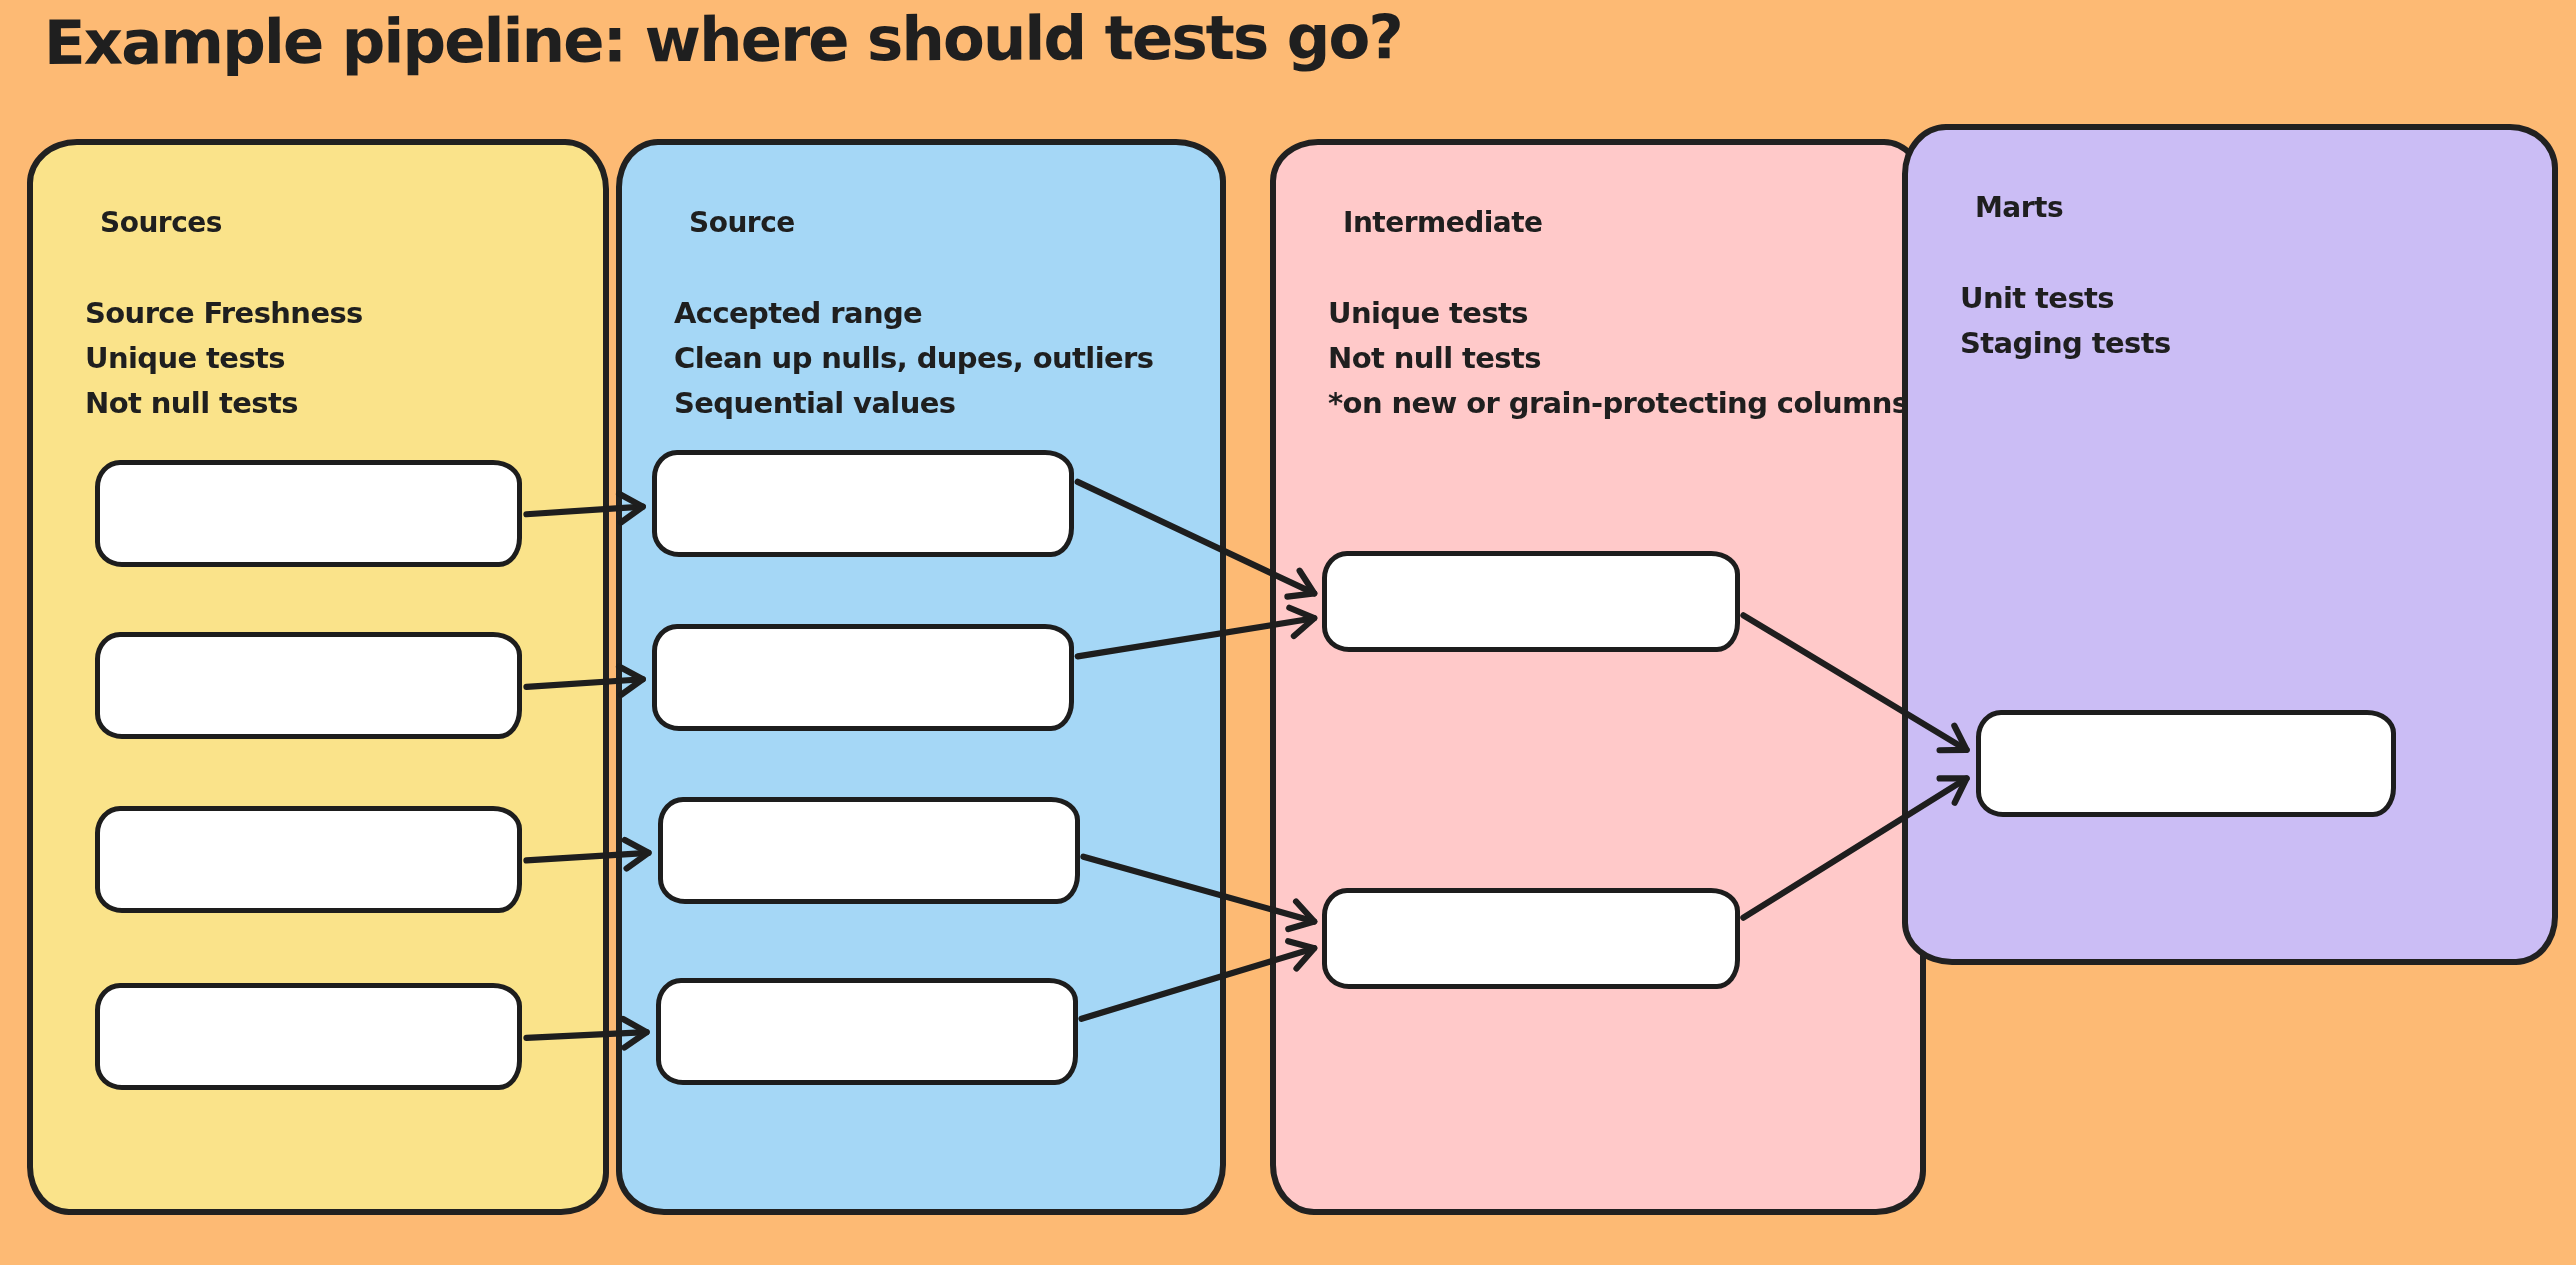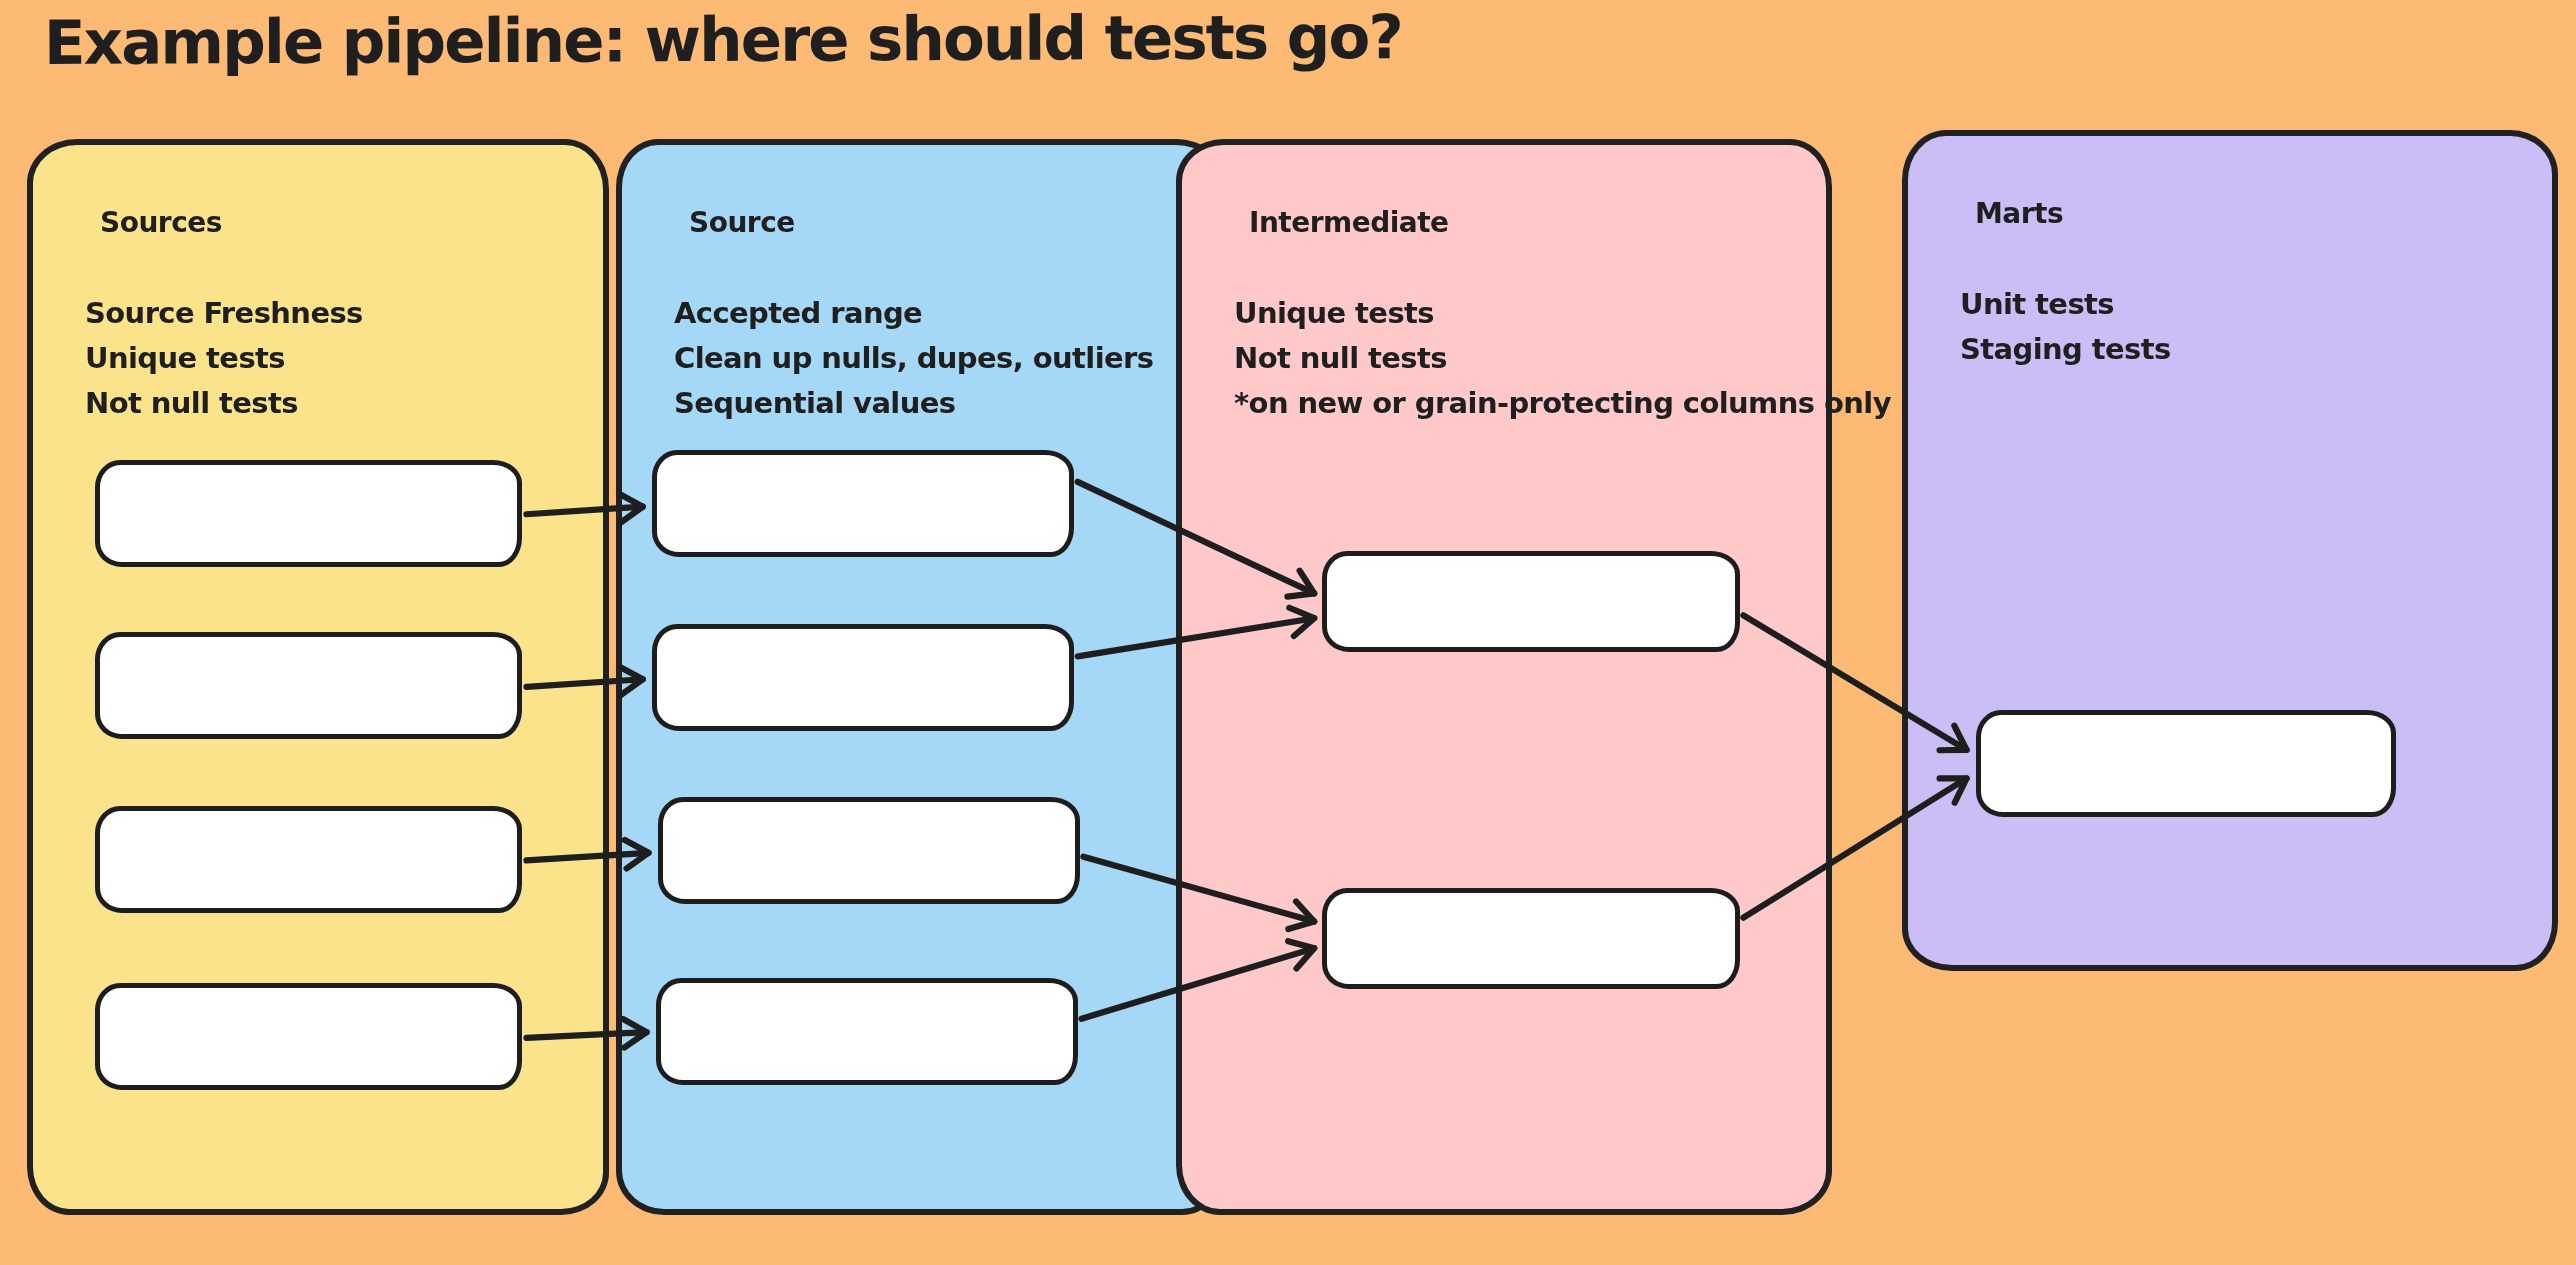--- a/index.html
+++ b/index.html
@@ -29,22 +29,22 @@
   }
   .col {
     position: absolute;
     box-sizing: border-box;
     border: 6.7px solid #212121;
     border-radius: 46px;
     padding: 46px 38px 0 52px;
   }
   .col-sources      { left: 27px;   top: 139px; width: 582px; height: 1076px; border-radius: 50px 44px 48px 42px / 44px 50px 42px 48px; }
   .col-staging      { left: 616px;  top: 139px; width: 610px; height: 1076px; border-radius: 42px 50px 44px 48px / 48px 42px 50px 44px; }
-  .col-intermediate { left: 1176px; top: 139px; width: 656px; height: 1076px; border-radius: 48px 42px 50px 44px / 42px 48px 44px 50px; }
-  .col-marts        { left: 1902px; top: 130px; width: 656px; height: 841px; border-radius: 44px 48px 42px 50px / 50px 44px 48px 42px; }
+  .col-intermediate { left: 1270px; top: 139px; width: 656px; height: 1076px; border-radius: 48px 42px 50px 44px / 42px 48px 44px 50px; }
+  .col-marts        { left: 1902px; top: 124px; width: 656px; height: 841px; border-radius: 44px 48px 42px 50px / 50px 44px 48px 42px; }
   .col h2 {
     margin: 15px;
     font-size: 28px;
     font-weight: 700;
     letter-spacing: -0.5px;
   }
   .notes {
     list-style: none;
     margin: 52px 0 0 0;
     padding: 0;

